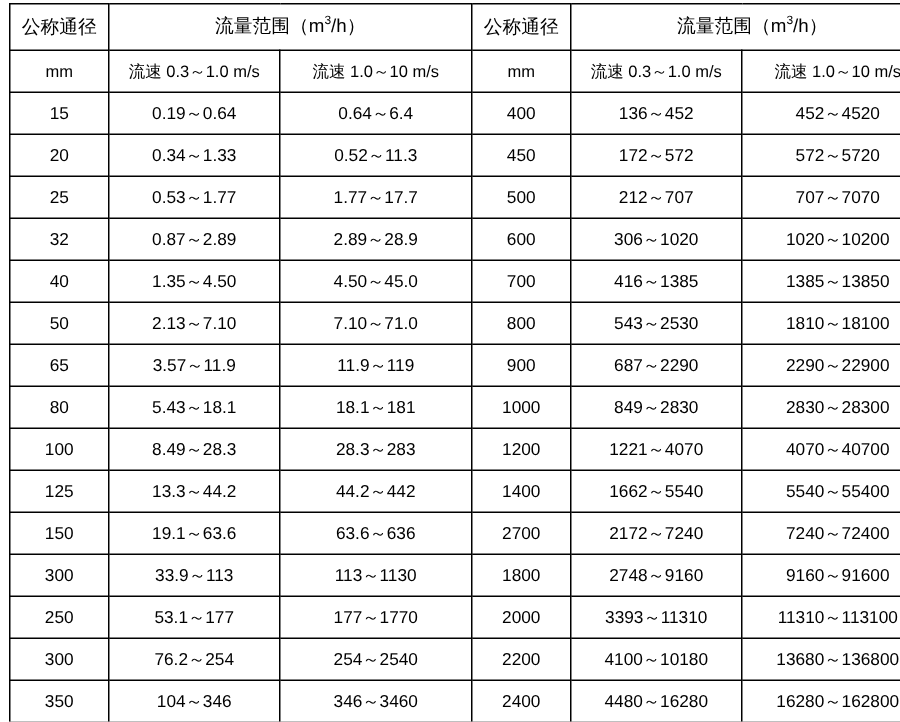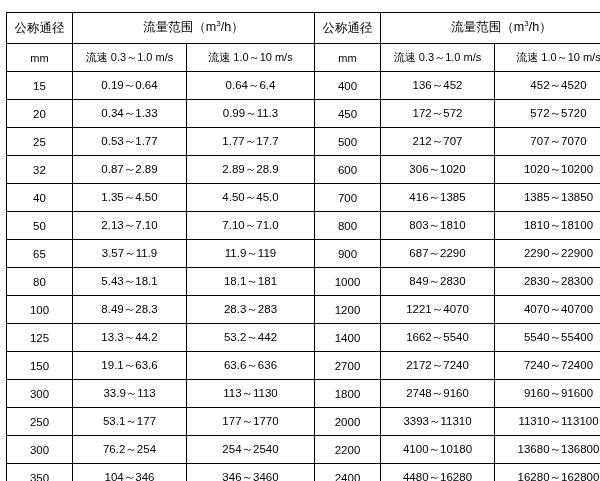--- a/index.html
+++ b/index.html
@@ -11,21 +11,21 @@
     width: 600px;
     height: 481px;
     font-family: "Liberation Sans", sans-serif;
     color: #000000;
     overflow: hidden;
   }
   .sheet {
     width: 600px;
     height: 481px;
     box-sizing: border-box;
-    padding: 12px 6px 6px 6px;
+    padding: 2px 6px 6px 6px;
     background: #ffffff;
   }
   table.flow {
     border-collapse: collapse;
     width: 588px;
     table-layout: fixed;
   }
   table.flow td, table.flow th {
     border: 1px solid #000000;
     text-align: center;
@@ -90,21 +90,21 @@
         <td class="num">15</td>
         <td class="num">0.19～0.64</td>
         <td class="num">0.64～6.4</td>
         <td class="num">400</td>
         <td class="num">136～452</td>
         <td class="num">452～4520</td>
       </tr>
       <tr>
         <td class="num">20</td>
         <td class="num">0.34～1.33</td>
-        <td class="num">0.99～11.3</td>
+        <td class="num">0.52～11.3</td>
         <td class="num">450</td>
         <td class="num">172～572</td>
         <td class="num">572～5720</td>
       </tr>
       <tr>
         <td class="num">25</td>
         <td class="num">0.53～1.77</td>
         <td class="num">1.77～17.7</td>
         <td class="num">500</td>
         <td class="num">212～707</td>
@@ -124,21 +124,21 @@
         <td class="num">4.50～45.0</td>
         <td class="num">700</td>
         <td class="num">416～1385</td>
         <td class="num">1385～13850</td>
       </tr>
       <tr>
         <td class="num">50</td>
         <td class="num">2.13～7.10</td>
         <td class="num">7.10～71.0</td>
         <td class="num">800</td>
-        <td class="num">803～1810</td>
+        <td class="num">543～2530</td>
         <td class="num">1810～18100</td>
       </tr>
       <tr>
         <td class="num">65</td>
         <td class="num">3.57～11.9</td>
         <td class="num">11.9～119</td>
         <td class="num">900</td>
         <td class="num">687～2290</td>
         <td class="num">2290～22900</td>
       </tr>
@@ -154,21 +154,21 @@
         <td class="num">100</td>
         <td class="num">8.49～28.3</td>
         <td class="num">28.3～283</td>
         <td class="num">1200</td>
         <td class="num">1221～4070</td>
         <td class="num">4070～40700</td>
       </tr>
       <tr>
         <td class="num">125</td>
         <td class="num">13.3～44.2</td>
-        <td class="num">53.2～442</td>
+        <td class="num">44.2～442</td>
         <td class="num">1400</td>
         <td class="num">1662～5540</td>
         <td class="num">5540～55400</td>
       </tr>
       <tr>
         <td class="num">150</td>
         <td class="num">19.1～63.6</td>
         <td class="num">63.6～636</td>
         <td class="num">2700</td>
         <td class="num">2172～7240</td>

